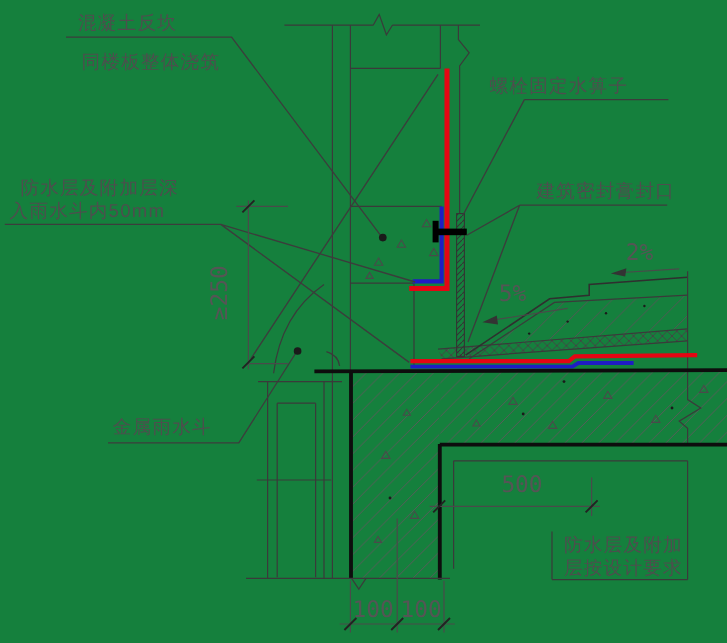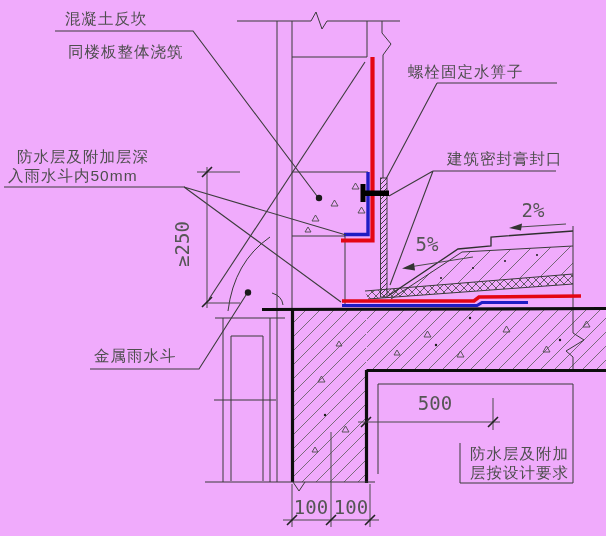--- a/index.html
+++ b/index.html
@@ -1,16 +1,16 @@
 <!DOCTYPE html>
 <html><head>
 <meta charset="utf-8">
 <style>
   html,body{margin:0;padding:0;background:#ffffff;}
-  .canvas{position:relative;width:606px;height:536px;background:#f0abfc;overflow:hidden;
+  .canvas{position:relative;width:606px;height:536px;background:#15803d;overflow:hidden;
           font-family:"Liberation Sans", sans-serif;}
   svg{position:absolute;left:0;top:0;}
   .thin{stroke:#3a3a3a;stroke-width:1;fill:none;}
   .med{stroke:#2f2f2f;stroke-width:1.3;fill:none;}
   .thick{stroke:#0d0d0d;stroke-width:3.2;fill:none;}
   .leader{stroke:#3c3c3c;stroke-width:1.1;fill:none;}
   .dim{stroke:#4a4a4a;stroke-width:1;fill:none;}
   .tick{stroke:#222;stroke-width:1.6;fill:none;}
   .wp-red{stroke:#e40613;fill:none;}
   .wp-blue{stroke:#1f1cc4;fill:none;}

